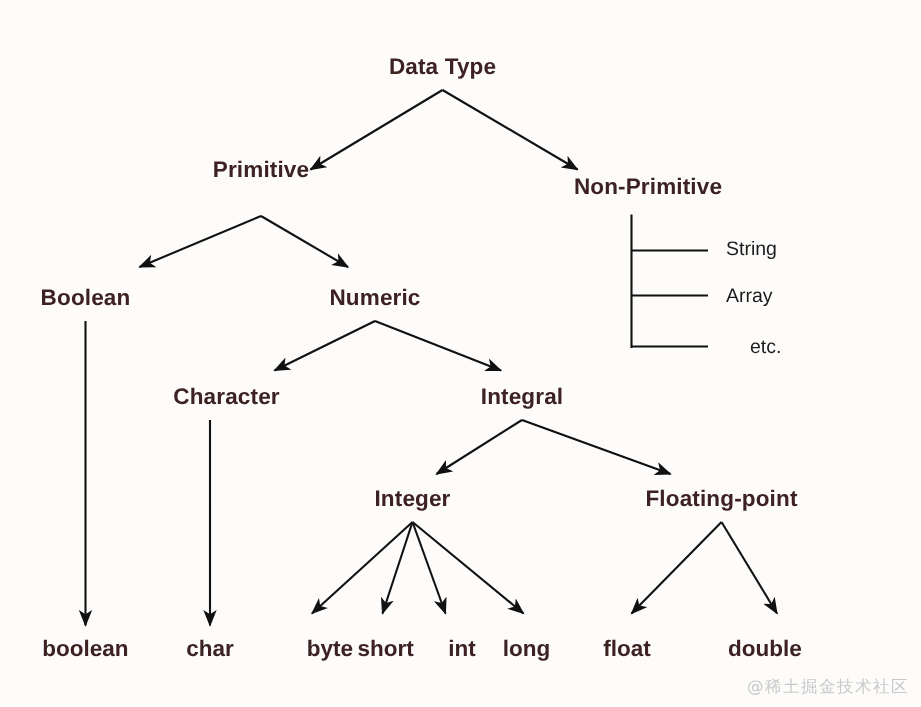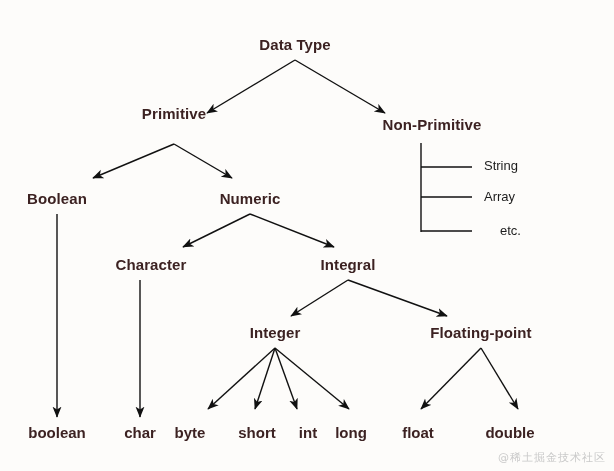--- a/index.html
+++ b/index.html
@@ -113,21 +113,21 @@
   <div class="node-label" style="left:432px; top:132px;">Non-Primitive</div>
   <div class="node-label" style="left:57px; top:206px;">Boolean</div>
   <div class="node-label" style="left:250px; top:206px;">Numeric</div>
   <div class="node-label" style="left:151px; top:272px;">Character</div>
   <div class="node-label" style="left:348px; top:272px;">Integral</div>
   <div class="node-label" style="left:275px; top:340px;">Integer</div>
   <div class="node-label" style="left:481px; top:340px;">Floating-point</div>
 
   <div class="leaf-label" style="left:57px; top:440px;">boolean</div>
   <div class="leaf-label" style="left:140px; top:440px;">char</div>
-  <div class="leaf-label" style="left:190px; top:440px;">byte</div>
+  <div class="leaf-label" style="left:220px; top:440px;">byte</div>
   <div class="leaf-label" style="left:257px; top:440px;">short</div>
   <div class="leaf-label" style="left:308px; top:440px;">int</div>
   <div class="leaf-label" style="left:351px; top:440px;">long</div>
   <div class="leaf-label" style="left:418px; top:440px;">float</div>
   <div class="leaf-label" style="left:510px; top:440px;">double</div>
 
   <div class="list-label" style="left:484px; top:172px;">String</div>
   <div class="list-label" style="left:484px; top:203px;">Array</div>
   <div class="list-label" style="left:484px; top:237px;margin-left:16px;">etc.</div>
 

